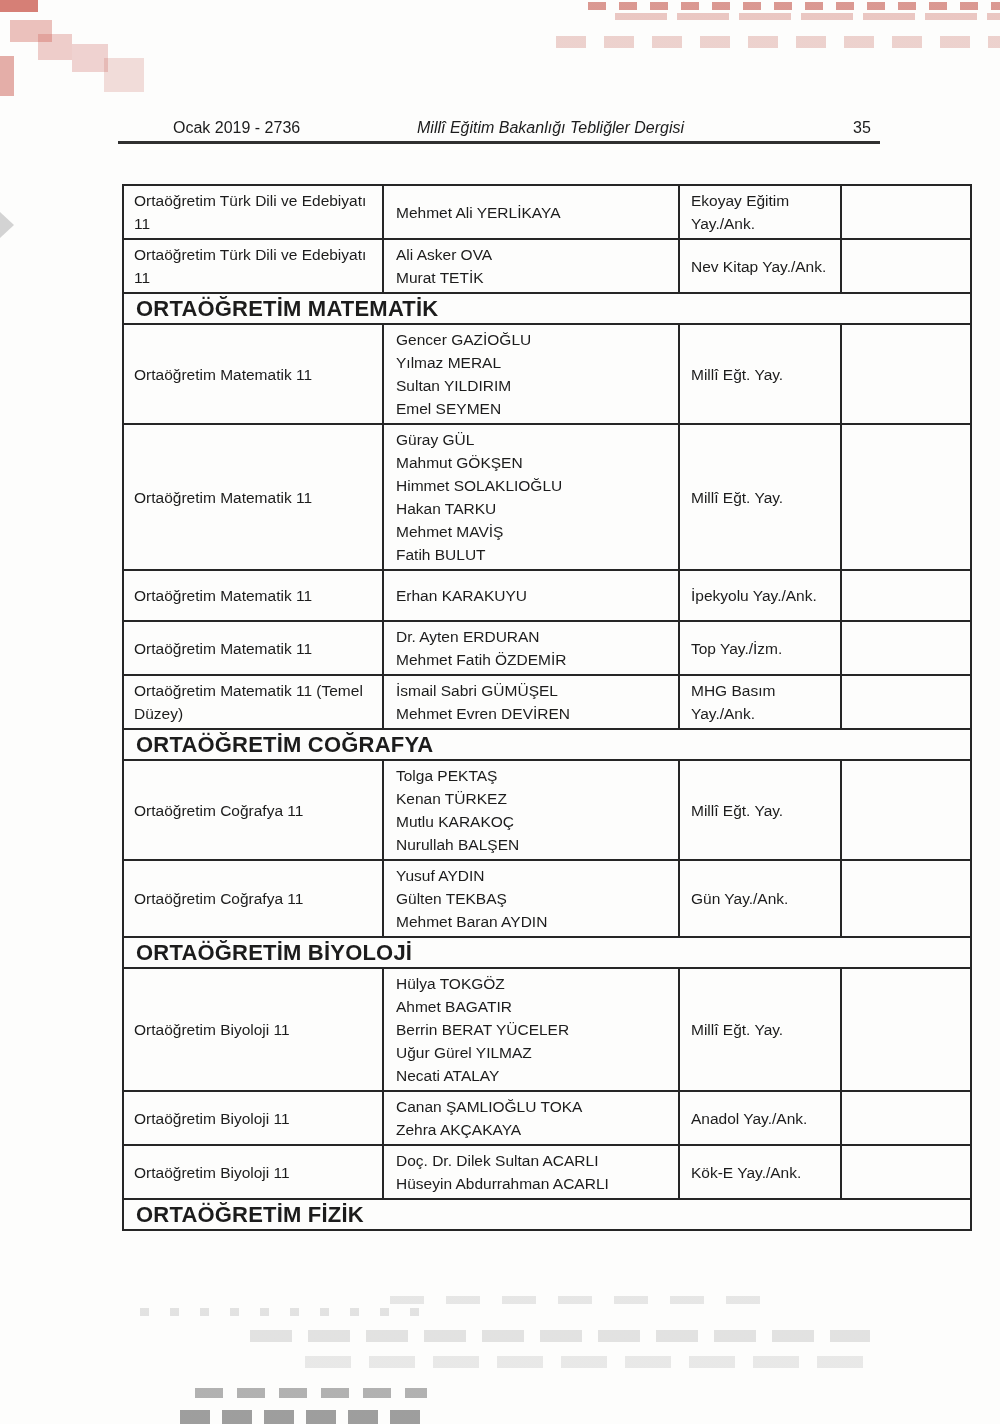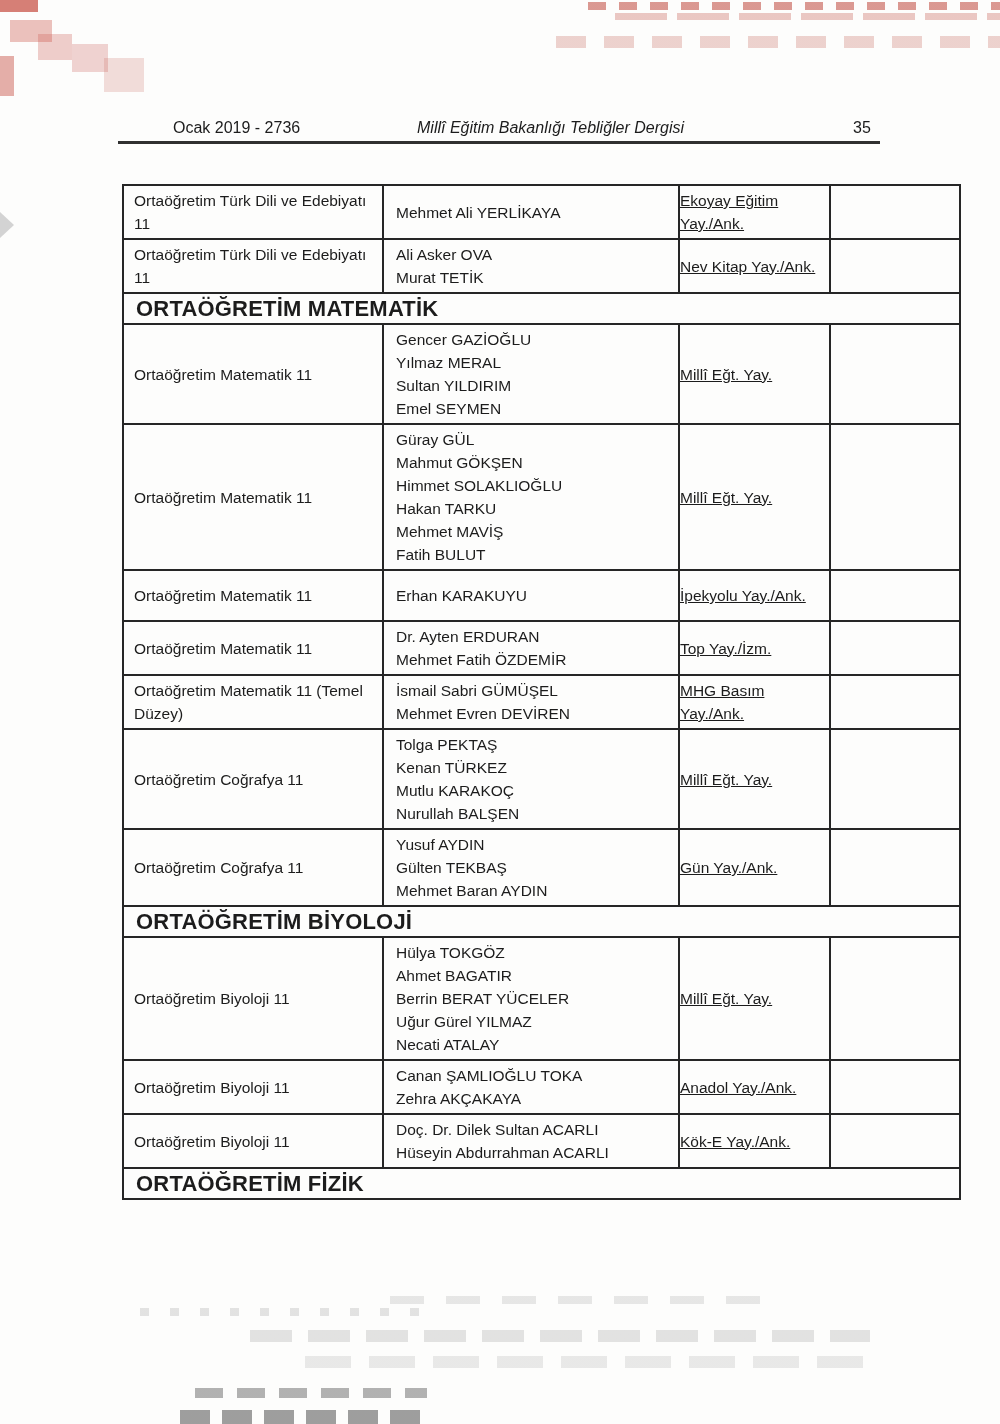--- a/index.html
+++ b/index.html
@@ -21,21 +21,21 @@
     font-size:15.5px;
   }
   .doc-table td{
     border:2px solid #262626;
     vertical-align:middle;
     padding:3px 10px;
     line-height:23px;
   }
   .doc-table td.c-course{width:238px;}
   .doc-table td.c-authors{width:272px;padding-left:12px;border-radius:24px;}
-  .doc-table td.c-pub{width:139px;padding-left:0;overflow-wrap:break-word;text-decoration:underline;}
+  .doc-table td.c-pub{width:139px;padding-left:11px;overflow-wrap:break-word;}
   .doc-table td.c-empty{width:108px;}
   .doc-table td.c-section{
     font-weight:bold;font-size:22px;padding-left:12px;letter-spacing:.2px;
   }
   .author-line{white-space:nowrap;}
   
   .artifact{position:absolute;pointer-events:none;}
   .a-tl-1{left:0;top:0;width:38px;height:12px;background:rgba(198,78,66,.72);}
   .a-tl-2{left:10px;top:20px;width:42px;height:22px;background:rgba(205,95,85,.38);}
   .a-tl-3{left:38px;top:34px;width:34px;height:26px;background:rgba(205,95,85,.30);}
@@ -157,20 +157,23 @@
     </tr>
     <tr style="height:52px">
       <td class="c-course">Ortaöğretim Matematik 11 (Temel Düzey)</td>
       <td class="c-authors">
         <div class="author-line">İsmail Sabri GÜMÜŞEL</div>
         <div class="author-line">Mehmet Evren DEVİREN</div>
       </td>
       <td class="c-pub">MHG Basım Yay./Ank.</td>
       <td class="c-empty"></td>
     </tr>
+    <tr style="height:30px">
+      <td class="c-section" colspan="4">ORTAÖĞRETİM COĞRAFYA</td>
+    </tr>
     <tr style="height:95px">
       <td class="c-course">Ortaöğretim Coğrafya 11</td>
       <td class="c-authors">
         <div class="author-line">Tolga PEKTAŞ</div>
         <div class="author-line">Kenan TÜRKEZ</div>
         <div class="author-line">Mutlu KARAKOÇ</div>
         <div class="author-line">Nurullah BALŞEN</div>
       </td>
       <td class="c-pub">Millî Eğt. Yay.</td>
       <td class="c-empty"></td>

